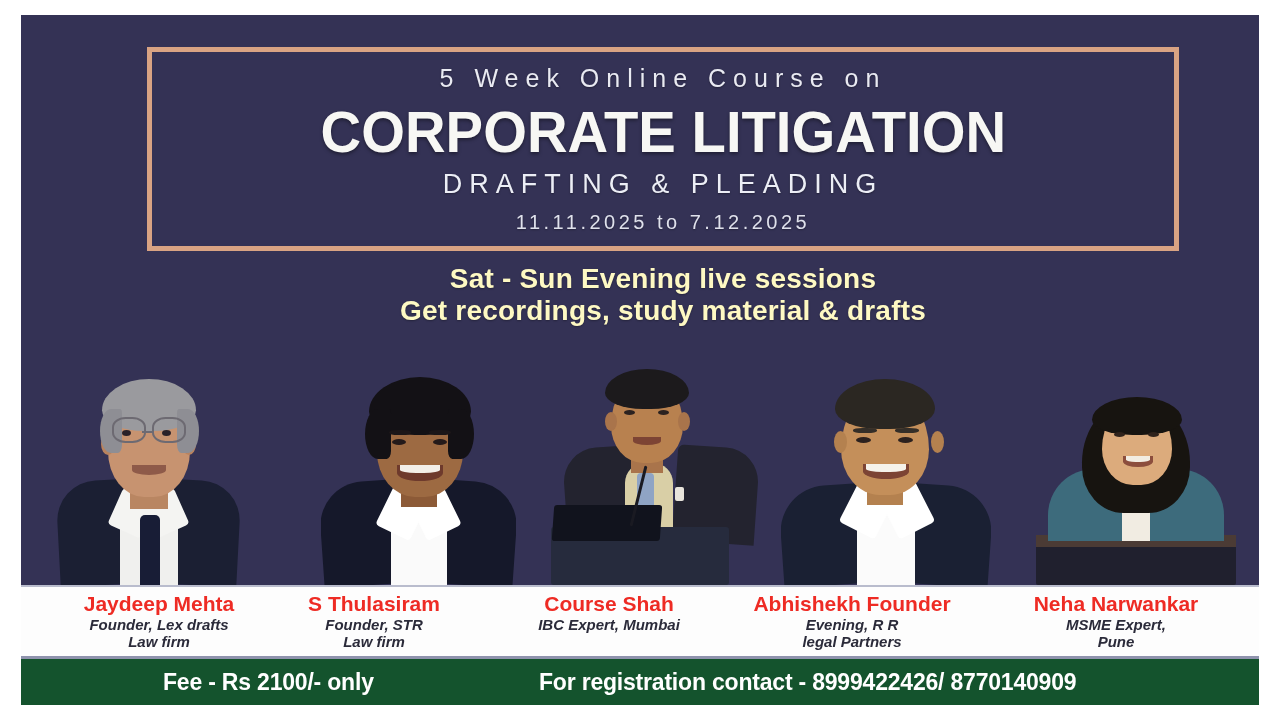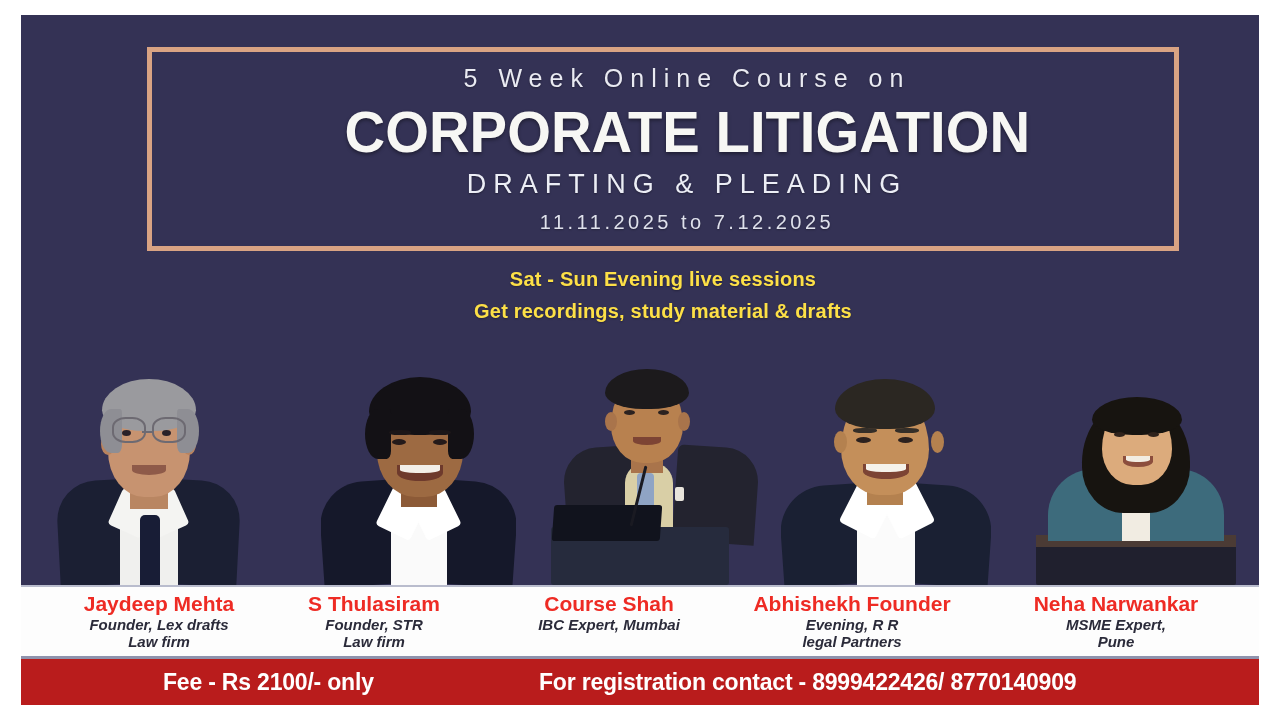--- a/index.html
+++ b/index.html
@@ -54,21 +54,20 @@
     position: absolute;
     left: 126px;
     top: 32px;
     width: 1032px;
     height: 204px;
     display: flex;
     flex-direction: column;
     align-items: center;
     justify-content: center;
     text-align: center;
-    padding-left: 24px;
   }
   .kicker {
     font-size: 25px;
     letter-spacing: 7px;
     color: #e9eaf2;
     font-weight: 400;
     line-height: 1;
     margin-bottom: 12px;
     text-shadow: 0 1px 2px rgba(0,0,0,0.35);
   }
@@ -102,23 +101,23 @@
 
   
   .session-info {
     position: absolute;
     left: 126px;
     top: 248px;
     width: 1032px;
     text-align: center;
   }
   .session-line {
-    font-size: 20px;
-    font-weight: 700;
-    color: #fde047;
+    font-size: 28px;
+    font-weight: 700;
+    color: #fef9c3;
     line-height: 32px;
     letter-spacing: 0.2px;
     text-shadow: 0 1px 2px rgba(0,0,0,0.3);
   }
 
   
   .photo-strip {
     position: absolute;
     left: 0;
     top: 340px;
@@ -181,21 +180,21 @@
     line-height: 17px;
   }
 
   
   .footer-bar {
     position: absolute;
     left: 21px;
     top: 656px;
     width: 1238px;
     height: 46px;
-    background: #b91c1c;
+    background: #14532d;
     border-top: 3px solid #8f93ad;
     display: flex;
     align-items: center;
   }
   .footer-fee {
     position: absolute;
     left: 142px;
     font-size: 23px;
     font-weight: 700;
     color: #ffffff;

